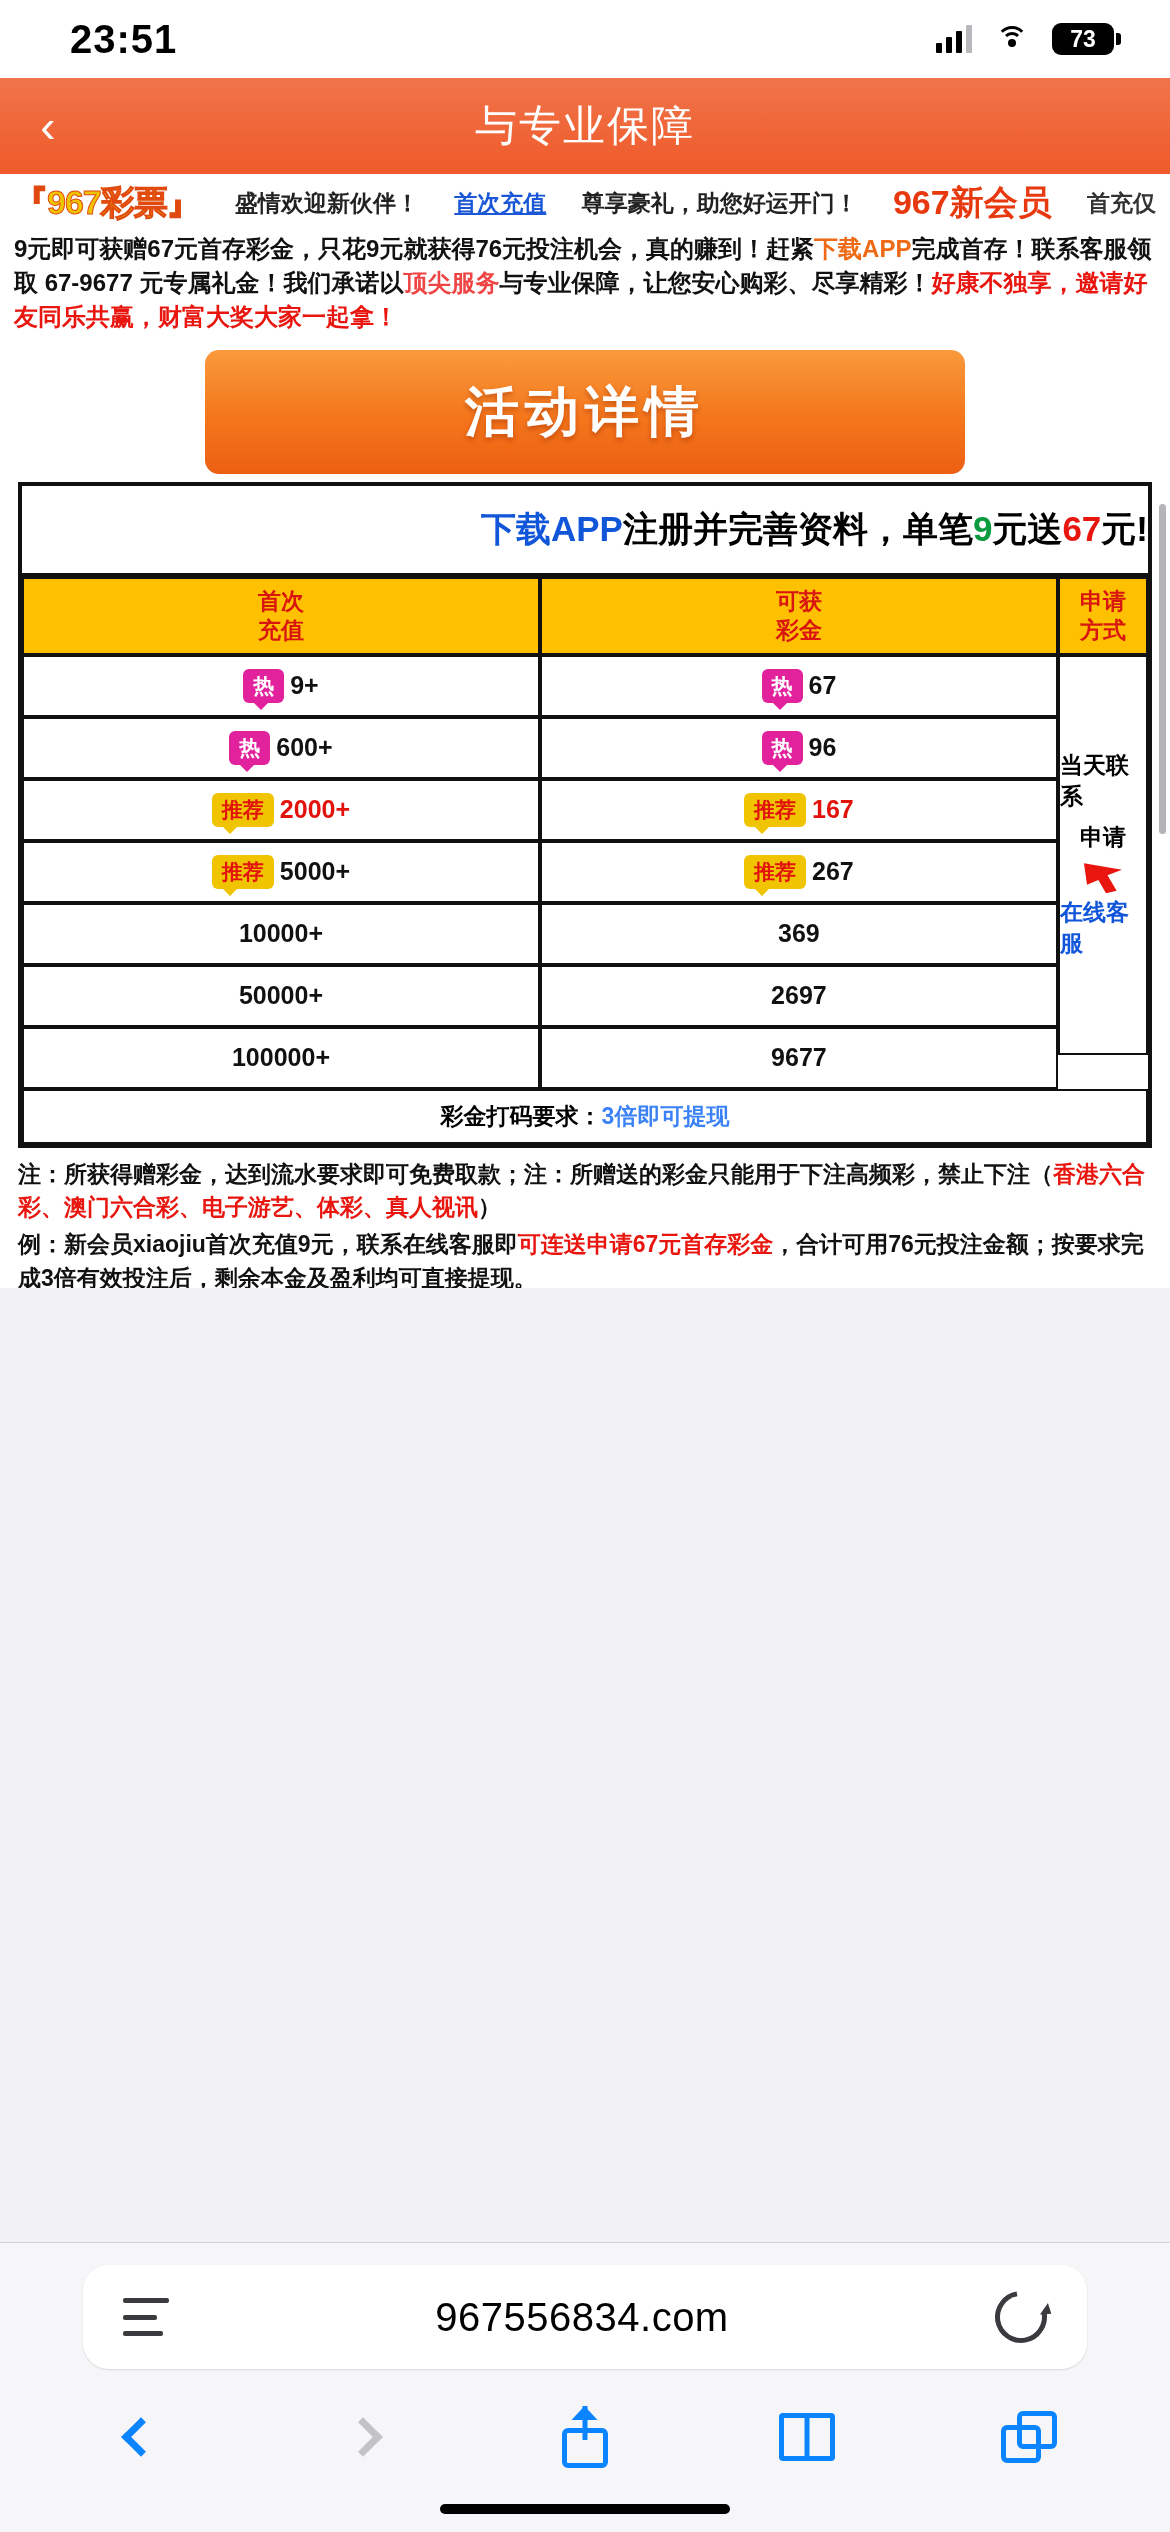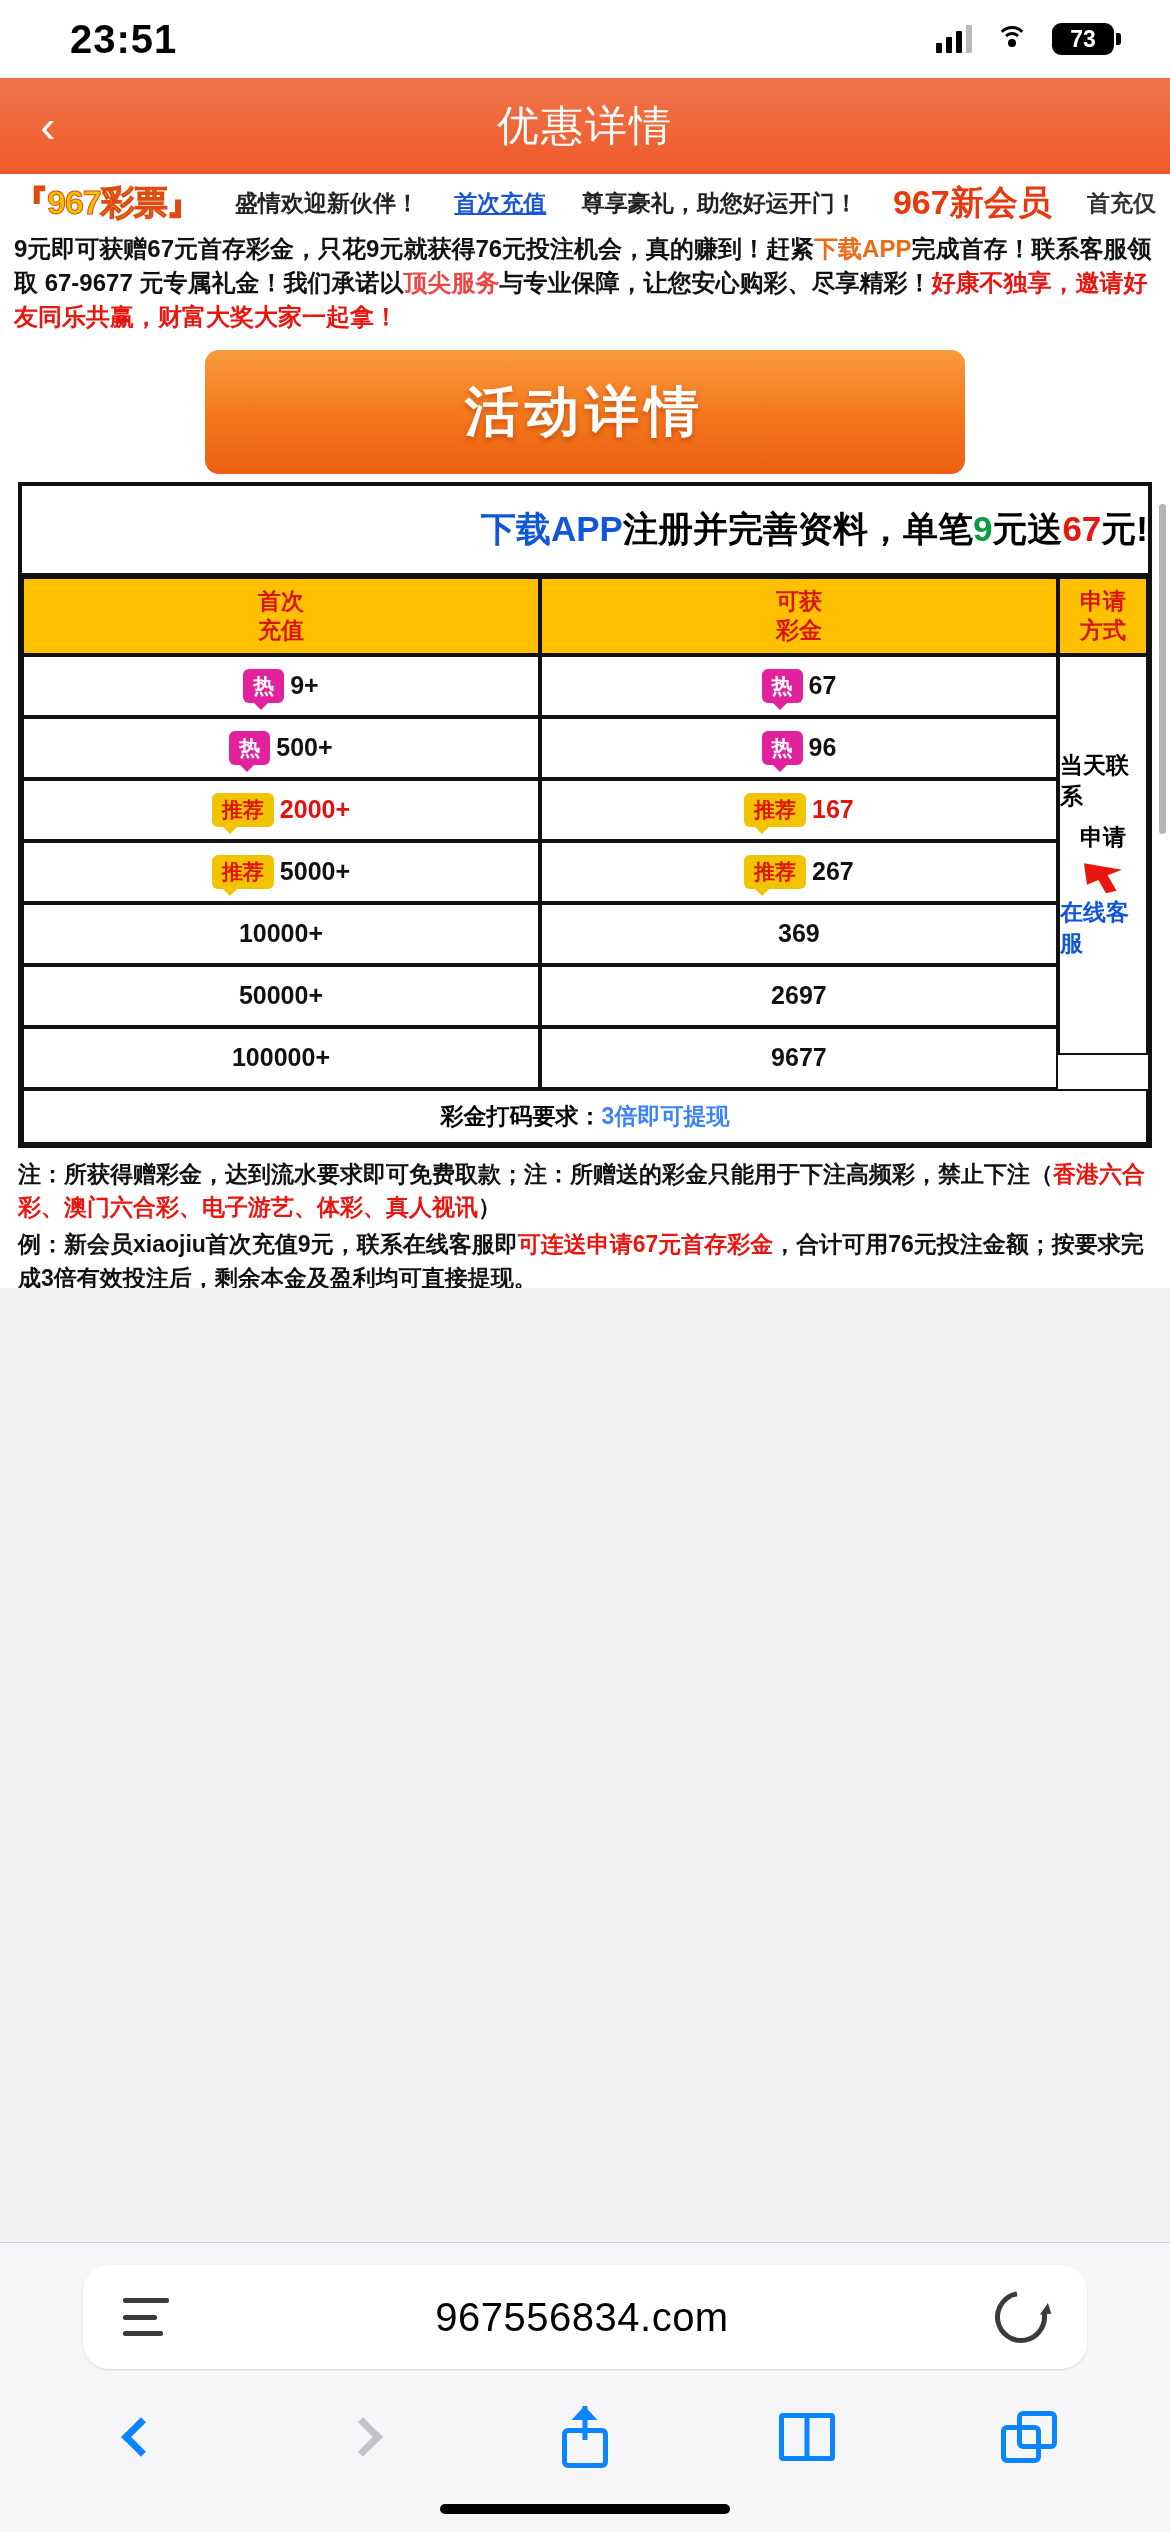--- a/index.html
+++ b/index.html
@@ -218,21 +218,21 @@
     <div class="battery">
       <div class="batt-body">
           <span>73</span>
         </div>
     </div>
   </div>
 </div>
 
 <div class="page-header">
   <div class="back-arrow">‹</div>
-  <div class="page-title">优惠详情</div>
+  <div class="page-title">与专业保障</div>
 </div>
 
 <div class="content">
   <div class="scroll-thumb"></div>
 
   <div class="promo-top">
     <div class="promo-line1">
       <span class="brand-big">『967彩票』</span>
       <span class="t-dark">盛情欢迎新伙伴！</span>
       <span class="t-blue">首次充值</span>
@@ -261,21 +261,21 @@
         <div class="hdr-cell">
           <div>首次</div>
           <div>充值</div>
         </div>
         <div class="cell">
             <span class="tag-hot">热</span>
             <span>9+</span>
           </div>
         <div class="cell">
             <span class="tag-hot">热</span>
-            <span>500+</span>
+            <span>600+</span>
           </div>
         <div class="cell">
             <span class="tag-rec">推荐</span>
             <span class="val-red">2000+</span>
           </div>
         <div class="cell">
             <span class="tag-rec">推荐</span>
             <span>5000+</span>
           </div>
         <div class="cell">

